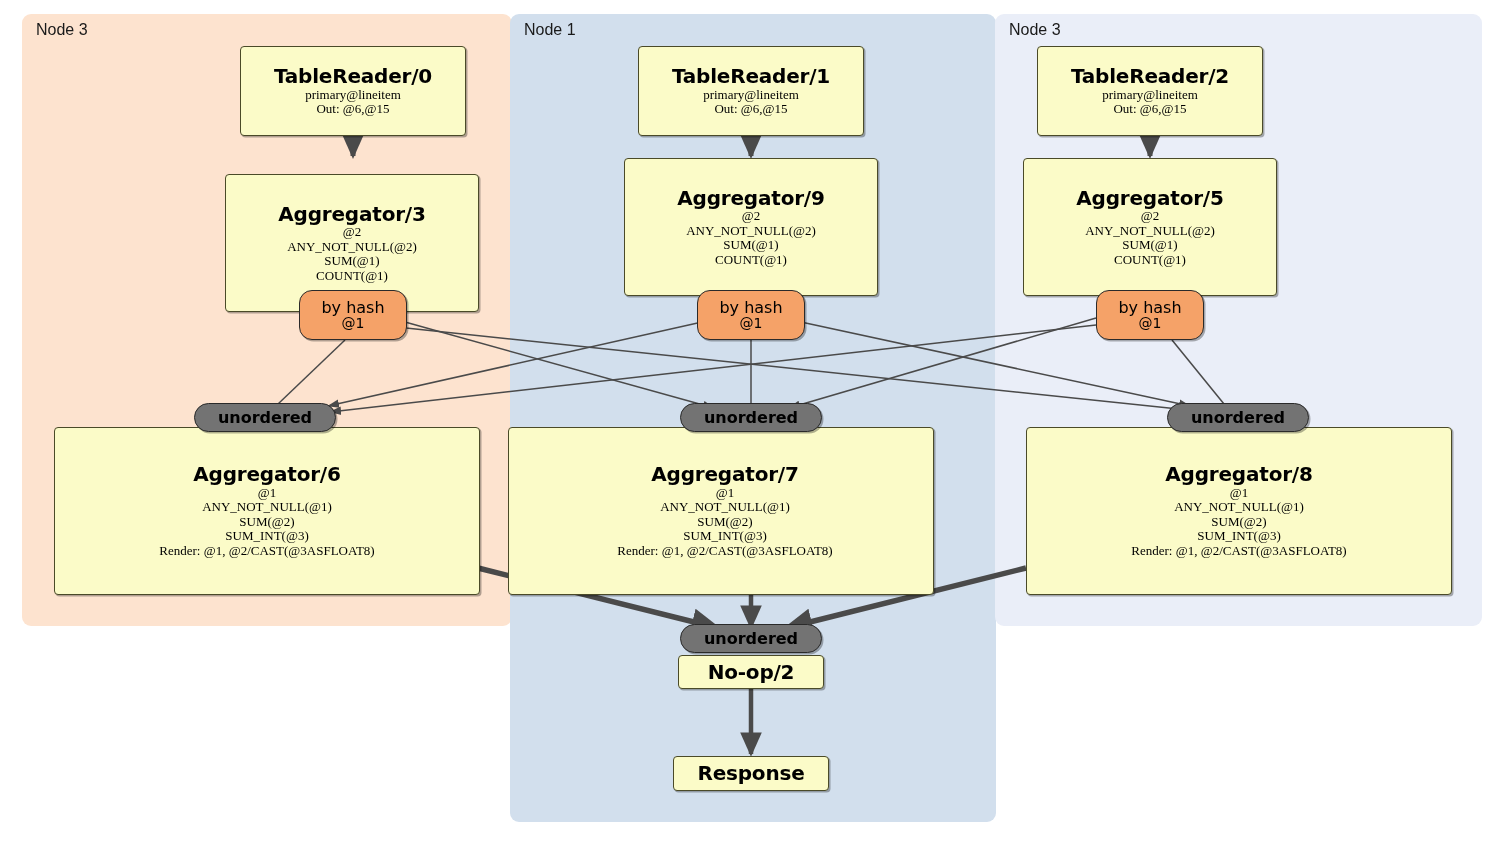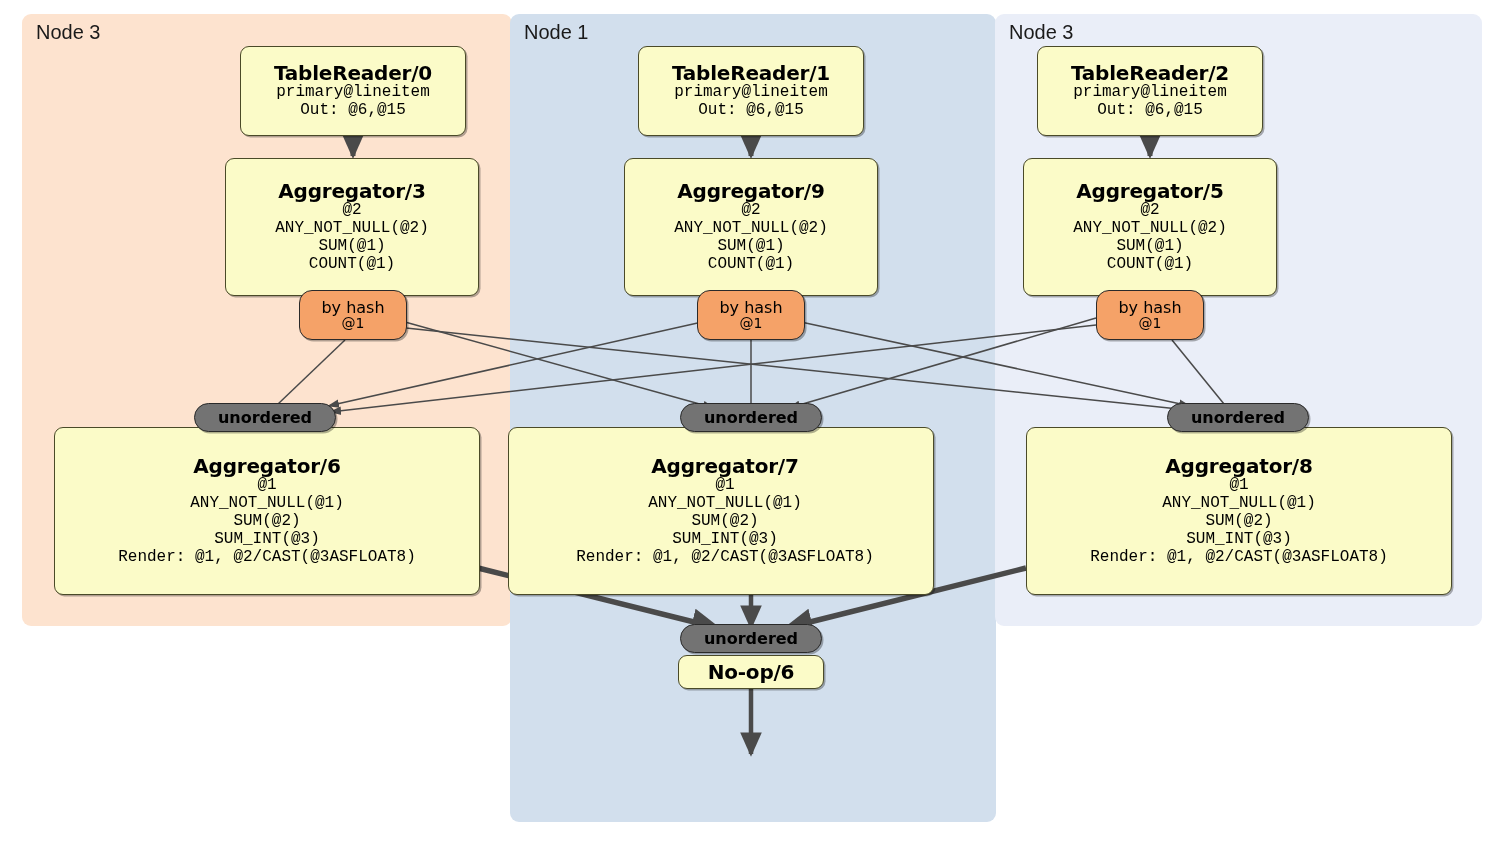--- a/index.html
+++ b/index.html
@@ -23,21 +23,21 @@
   
   .panel {
     position: absolute;
     border-radius: 9px;
     box-sizing: border-box;
   }
   .panel-label {
     position: absolute;
     left: 14px;
     top: 7px;
-    font-size: 20px;
+    font-size: 16px;
     color: #1a1a1a;
     font-family: "Liberation Sans", "DejaVu Sans", sans-serif;
     white-space: nowrap;
   }
   #panel-node3 { left: 22px;  top: 14px; width: 490px;  height: 612px; background: #fde3cf; }
   #panel-node1 { left: 510px; top: 14px; width: 486px;  height: 808px; background: #d2dfed; }
   #panel-node2 { left: 995px; top: 14px; width: 487px;  height: 612px; background: #eaeef8; }
 
   
   #edges {
@@ -46,39 +46,39 @@
     width: 1504px; height: 842px;
     pointer-events: none;
   }
 
   
   .box {
     position: absolute;
     box-sizing: border-box;
     background: #fbfbc8;
     border: 1.6px solid #4a4a28;
-    border-radius: 9px;
+    border-radius: 4px;
     box-shadow: 1.5px 1.5px 0 rgba(0,0,0,0.30);
     text-align: center;
     color: #000;
     display: flex;
     flex-direction: column;
     justify-content: center;
     align-items: center;
     line-height: 1.12;
   }
   .box .ttl {
     font-weight: bold;
     font-size: 20px;
     letter-spacing: -0.2px;
     font-family: "DejaVu Sans", sans-serif;
   }
   .box .ln {
-    font-size: 16px;
-    font-family: Liberation Mono, monospace;
+    font-size: 13px;
+    font-family: Liberation Serif, serif;
     white-space: nowrap;
   }
 
   
   .pill {
     position: absolute;
     box-sizing: border-box;
     border: 1.6px solid #2a2a2a;
     border-radius: 18px;
     display: flex;
@@ -204,21 +204,21 @@
     <div class="ttl">TableReader/1</div>
     <div class="ln">primary@lineitem</div>
     <div class="ln">Out: @6,@15</div>
   </div>
   <div class="box z-mid" style="left:1037px; top:46px; width:226px; height:90px;">
     <div class="ttl">TableReader/2</div>
     <div class="ln">primary@lineitem</div>
     <div class="ln">Out: @6,@15</div>
   </div>
 
-  <div class="box z-mid" style="left:225px; top:158px; width:254px; height:138px;">
+  <div class="box z-mid" style="left:225px; top:174px; width:254px; height:138px;">
     <div class="ttl">Aggregator/3</div>
     <div class="ln">@2</div>
     <div class="ln">ANY_NOT_NULL(@2)</div>
     <div class="ln">SUM(@1)</div>
     <div class="ln">COUNT(@1)</div>
   </div>
   <div class="box z-mid" style="left:624px; top:158px; width:254px; height:138px;">
     <div class="ttl">Aggregator/9</div>
     <div class="ln">@2</div>
     <div class="ln">ANY_NOT_NULL(@2)</div>
@@ -279,17 +279,20 @@
     <div class="ln">SUM(@2)</div>
     <div class="ln">SUM_INT(@3)</div>
     <div class="ln">Render: @1, @2/CAST(@3ASFLOAT8)</div>
   </div>
 
   <div class="pill unord z-top" style="left:680px; top:624px; width:142px; height:29px;">
     <div class="ttl">unordered</div>
   </div>
 
   <div class="box z-mid" style="left:678px; top:655px; width:146px; height:34px;">
-    <div class="ttl">No-op/6</div>
-  </div>
-
+    <div class="ttl">No-op/2</div>
+  </div>
+
+  <div class="box z-mid" style="left:673px; top:756px; width:156px; height:35px;">
+    <div class="ttl">Response</div>
+  </div>
 
 </div>
 
 </body></html>

